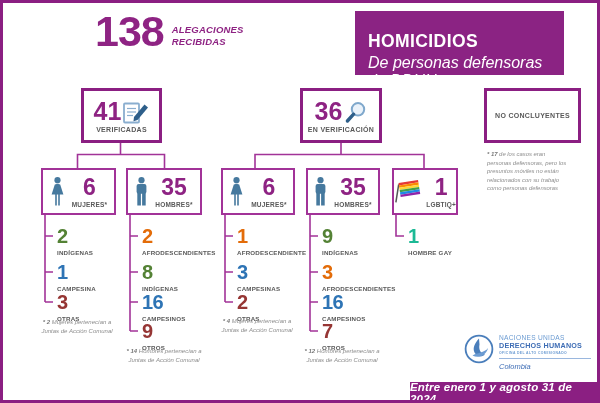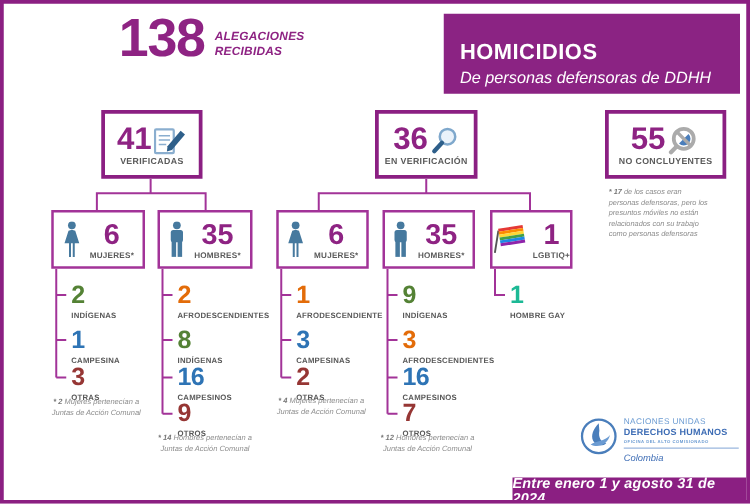--- a/index.html
+++ b/index.html
@@ -5,23 +5,23 @@
   *{margin:0;padding:0;box-sizing:border-box}
   html,body{background:#fff}
   body{font-family:"Liberation Sans",sans-serif;}
   .canvas{position:relative;width:600px;height:403px;background:#fff;border:3px solid #8b1f82;overflow:hidden}
   .abs{position:absolute}
 
   
   .total{left:92px;top:8px;display:flex;gap:8px;align-items:flex-start}
   .total-value{font-size:43px;font-weight:bold;color:#8e2383;line-height:.95;letter-spacing:-1px}
   .total-label{margin-top:13px;font-style:italic;font-weight:bold;font-size:9.5px;color:#8e2383;line-height:1.25;letter-spacing:.2px}
-  .title-box{left:352px;top:8px;width:237px;height:64px;background:#8b2383;color:#fff;padding:20px 0 0 13px}
+  .title-box{left:352px;top:8px;width:209px;height:64px;background:#8b2383;color:#fff;padding:20px 0 0 13px}
   .title{font-size:17.5px;font-weight:bold;letter-spacing:.4px}
-  .subtitle{font-style:italic;font-size:13px;margin-top:2px}
+  .subtitle{font-style:italic;font-size:16px;margin-top:2px}
 
   
   .status-box{border:3px solid #8b1f82;background:#fff;display:flex;flex-direction:column;align-items:center;justify-content:center;gap:2px}
   .sb-41{left:78px;top:85px;width:81px;height:55px}
   .sb-42{left:297px;top:85px;width:82px;height:55px}
   .sb-55{left:481px;top:85px;width:97px;height:55px}
   .status-row{display:flex;align-items:flex-end;gap:2px}
   .status-value{font-size:25px;font-weight:bold;color:#8e2383;line-height:1}
   .status-label{font-size:7px;font-weight:bold;color:#595959;letter-spacing:.3px}
 
@@ -109,29 +109,20 @@
       <span class="status-value">36</span>
       <svg width="23" height="23" viewBox="0 0 23 23">
         <circle cx="14" cy="8.3" r="6.2" fill="#eaf2fa" stroke="#7fa8cc" stroke-width="2"></circle>
         <line x1="9.6" y1="13.2" x2="3.4" y2="20" stroke="#2e5f8a" stroke-width="3.4" stroke-linecap="round"></line>
       </svg>
     </div>
     <div class="status-label">EN VERIFICACIÓN</div>
   </div>
 
   <div class="abs status-box sb-55">
-    <div class="status-row">
-      <span class="status-value">55</span>
-      <svg width="26" height="25" viewBox="0 0 26 25">
-        <path d="M13 6.6 A5.4 5.4 0 0 1 13 17.4 Z" fill="#4a7ebb" transform="rotate(45 13 12)"></path>
-        <circle cx="13" cy="12" r="8" fill="none" stroke="#ababab" stroke-width="3"></circle>
-        <line x1="7.2" y1="6.2" x2="18.8" y2="17.8" stroke="#ababab" stroke-width="2.6"></line>
-        <line x1="7" y1="18.5" x2="2.8" y2="22.8" stroke="#ababab" stroke-width="3.4" stroke-linecap="round"></line>
-      </svg>
-    </div>
     <div class="status-label">NO CONCLUYENTES</div>
   </div>
 
   <div class="note note55"><b>* 17</b><span> de los casos eran personas defensoras, pero los presuntos móviles no están relacionados con su trabajo como personas defensoras</span></div>
 
   <div class="abs g-box gb-a">
     <svg width="15" height="29" viewBox="0 0 15 29" fill="#46799e">
       <circle cx="7.5" cy="3.2" r="3.1"></circle>
       <path d="M7.5 6.8 L10.2 7.6 L13.4 17.5 L9.8 17.5 L9.8 28.5 L8.2 28.5 L8.2 17.5 L6.8 17.5 L6.8 28.5 L5.2 28.5 L5.2 17.5 L1.6 17.5 L4.8 7.6 Z"></path>
     </svg>

